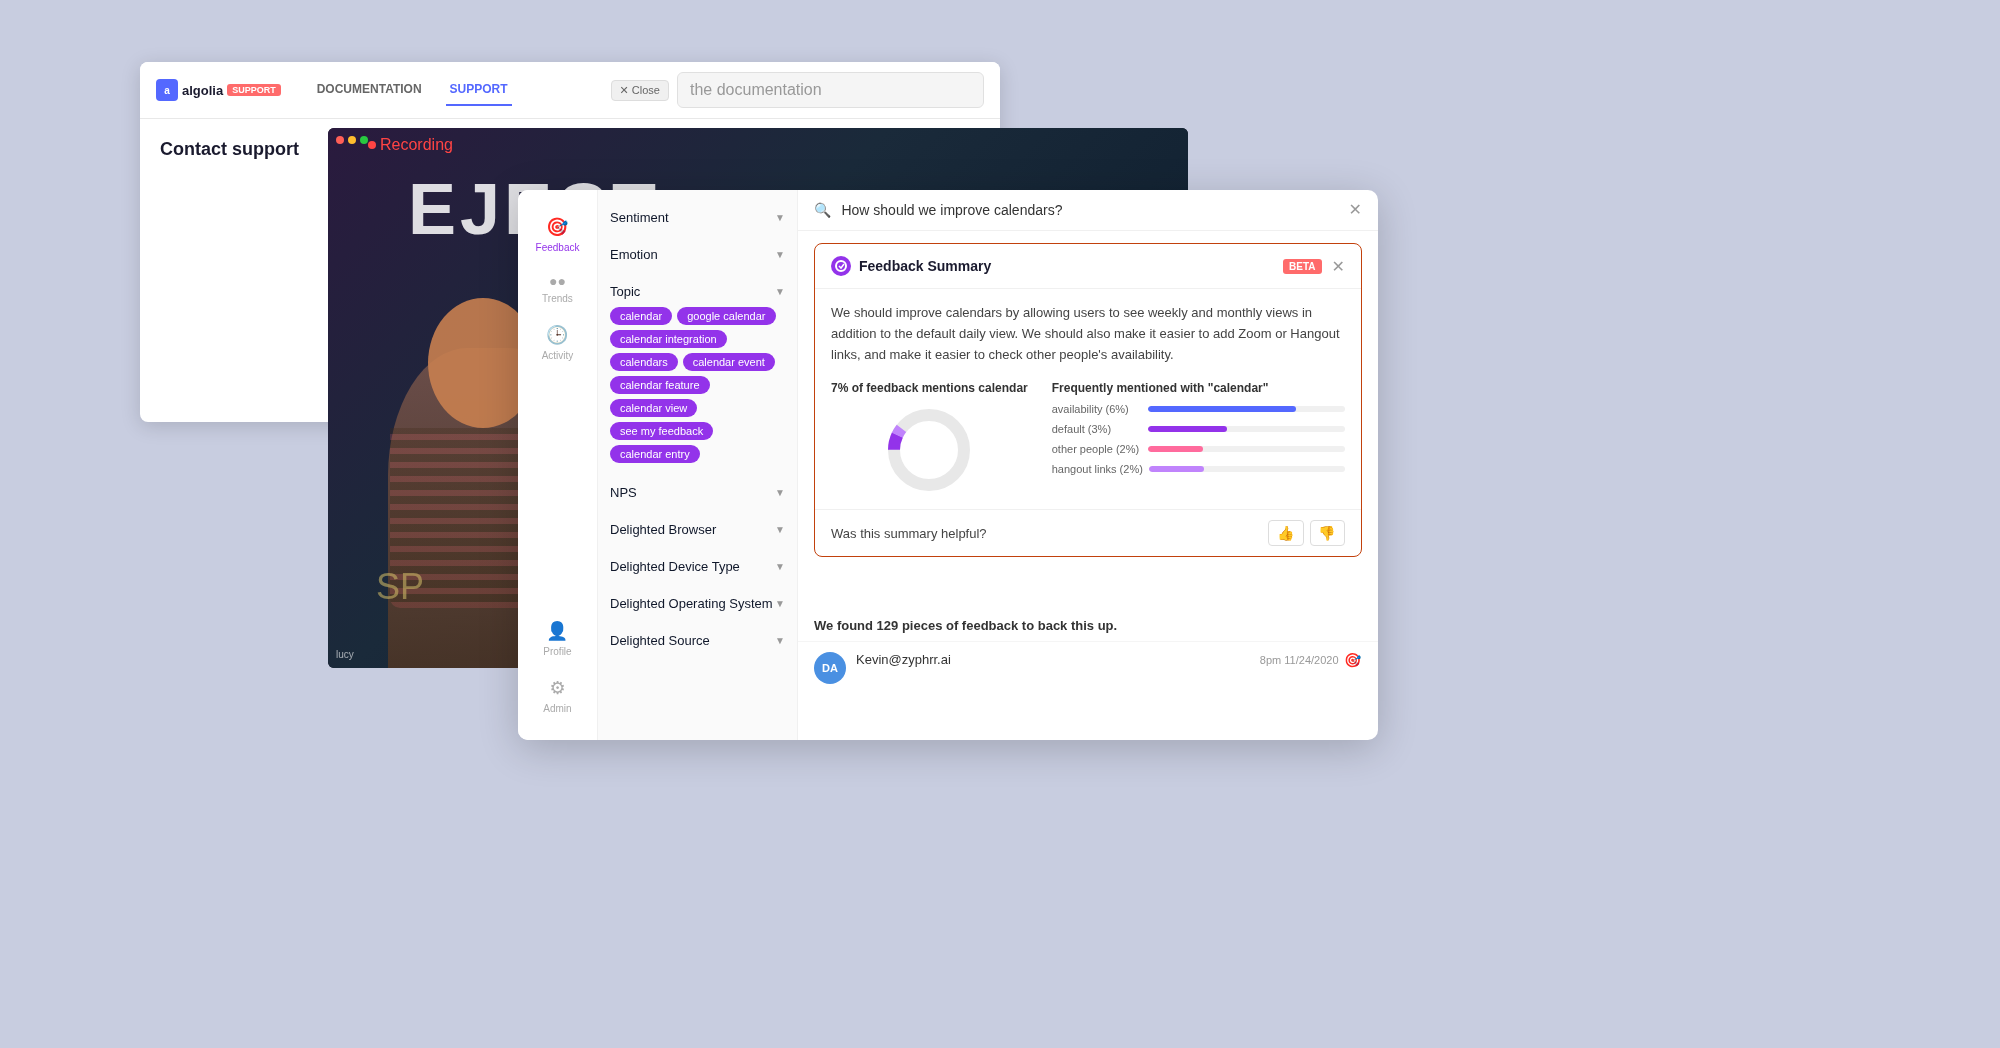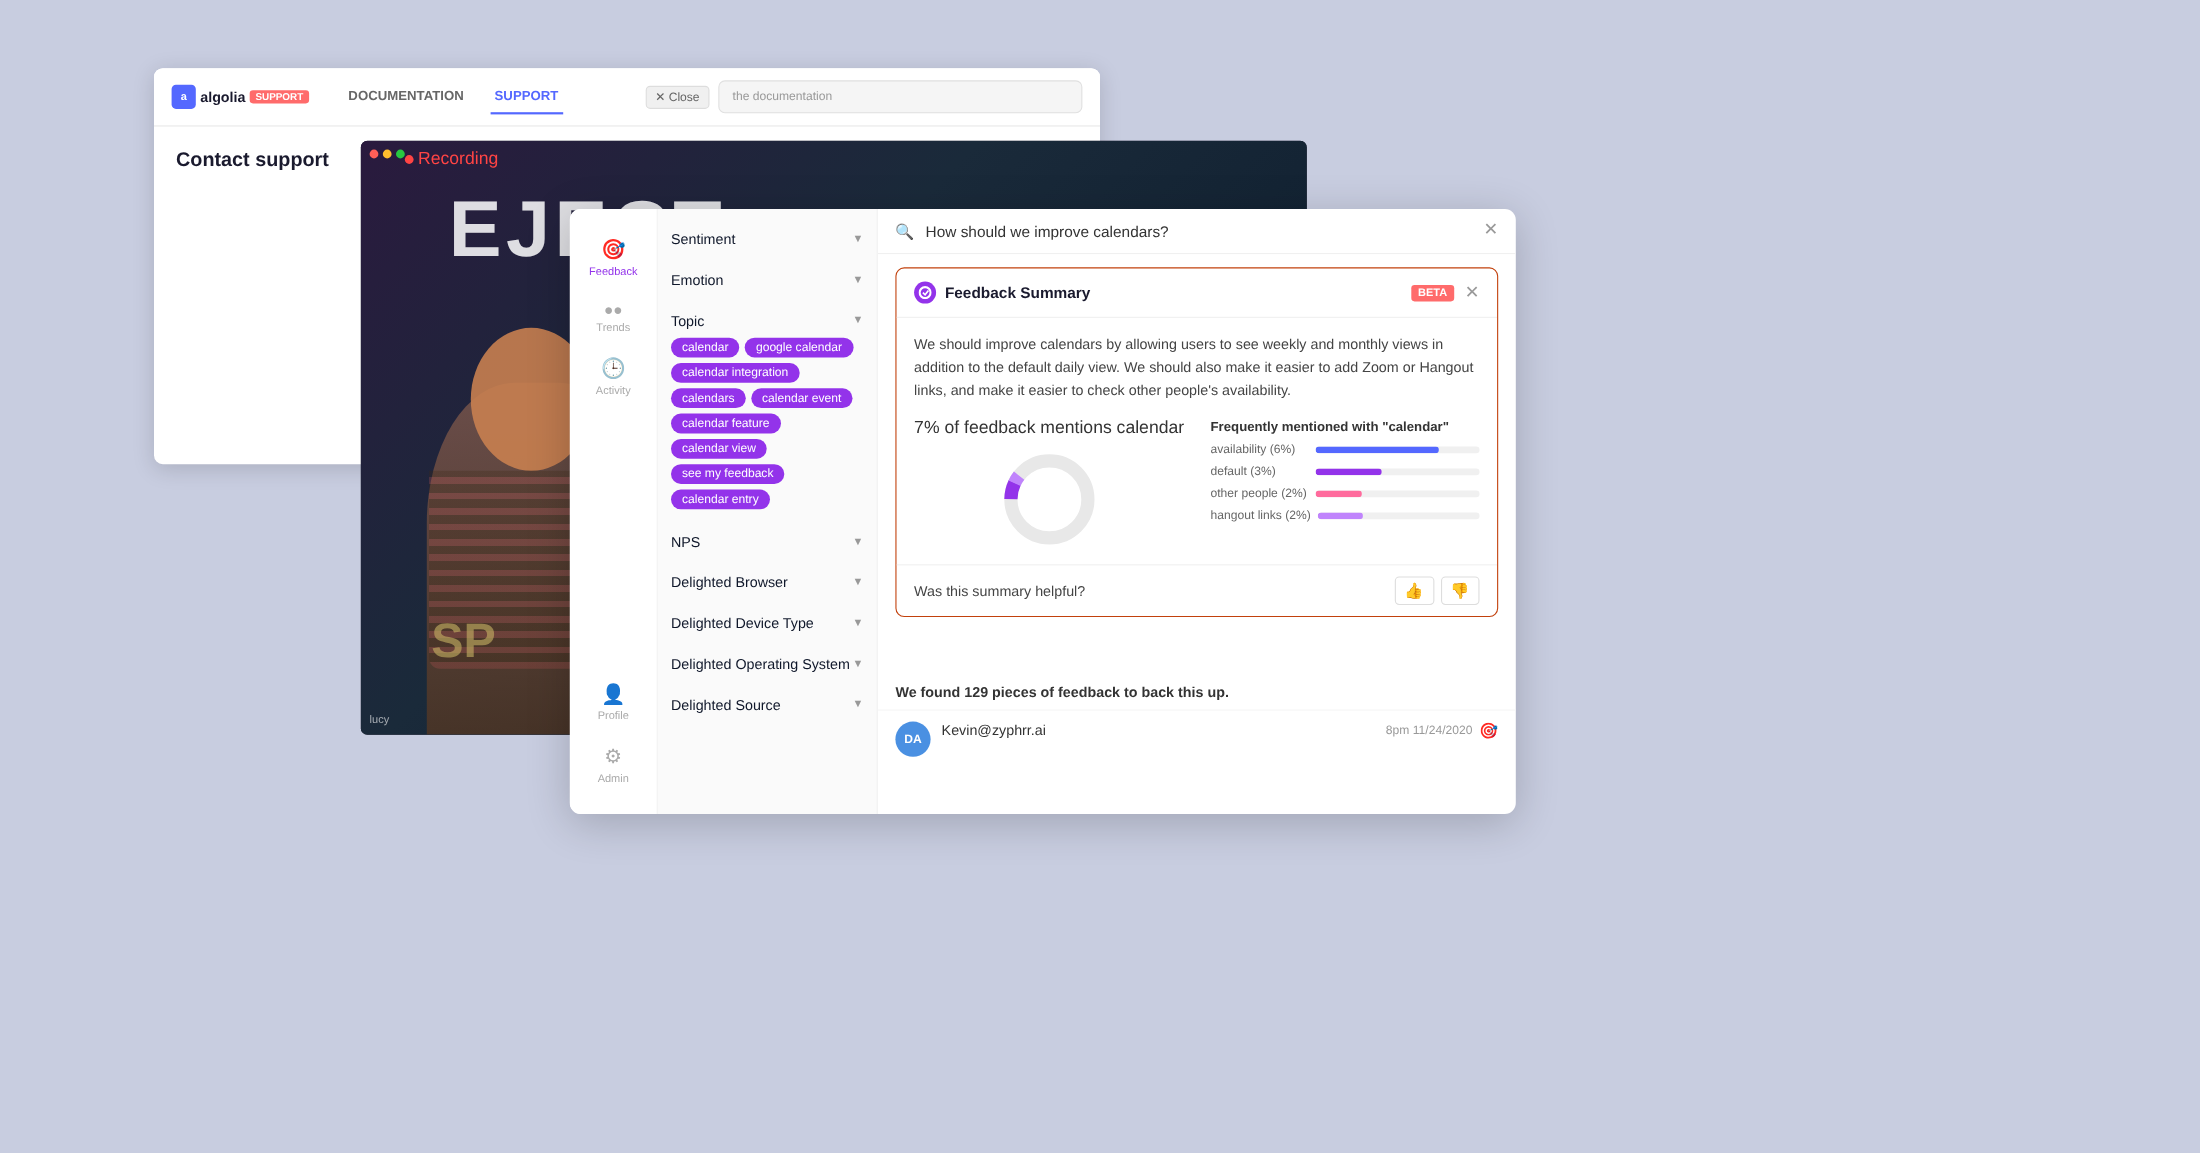--- a/index.html
+++ b/index.html
@@ -92,22 +92,22 @@
     .bg-section-title {
       font-size: 18px;
       font-weight: 600;
       color: #1a1a2e;
     }
     .bg-search {
       background: #f5f5f5;
       border: 1px solid #e0e0e0;
       border-radius: 6px;
       padding: 8px 12px;
-      width: 331px;
-      font-size: 11px;
+      width: 307px;
+      font-size: 16px;
       color: #999;
     }
 
     
     .video-panel {
       position: absolute;
       left: 328px;
       top: 128px;
       width: 860px;
       height: 540px;
@@ -130,23 +130,23 @@
       top: 40px;
       left: 80px;
       font-size: 72px;
       font-weight: 900;
       color: rgba(255,255,255,0.85);
       letter-spacing: 4px;
     }
     .sp-text {
       position: absolute;
       bottom: 60px;
-      left: 64px;
-      font-size: 44px;
-      font-weight: 700;
+      left: 48px;
+      font-size: 36px;
+      font-weight: 400;
       color: rgba(200,180,100,0.6);
     }
     .rec-badge {
       position: absolute;
       top: 8px;
       left: 40px;
       display: flex;
       align-items: center;
       gap: 4px;
       font-size: 16px;
@@ -362,23 +362,23 @@
       gap: 24px;
       align-items: flex-start;
     }
     .stat-left {
       display: flex;
       flex-direction: column;
       align-items: center;
       min-width: 140px;
     }
     .stat-label {
-      font-size: 16px;
+      font-size: 12px;
       color: #333;
-      font-weight: 400;
+      font-weight: 700;
       text-align: left;
       margin-bottom: 10px;
     }
     
     .donut-chart {
       width: 90px;
       height: 90px;
     }
     .stat-right {
       flex: 1;

